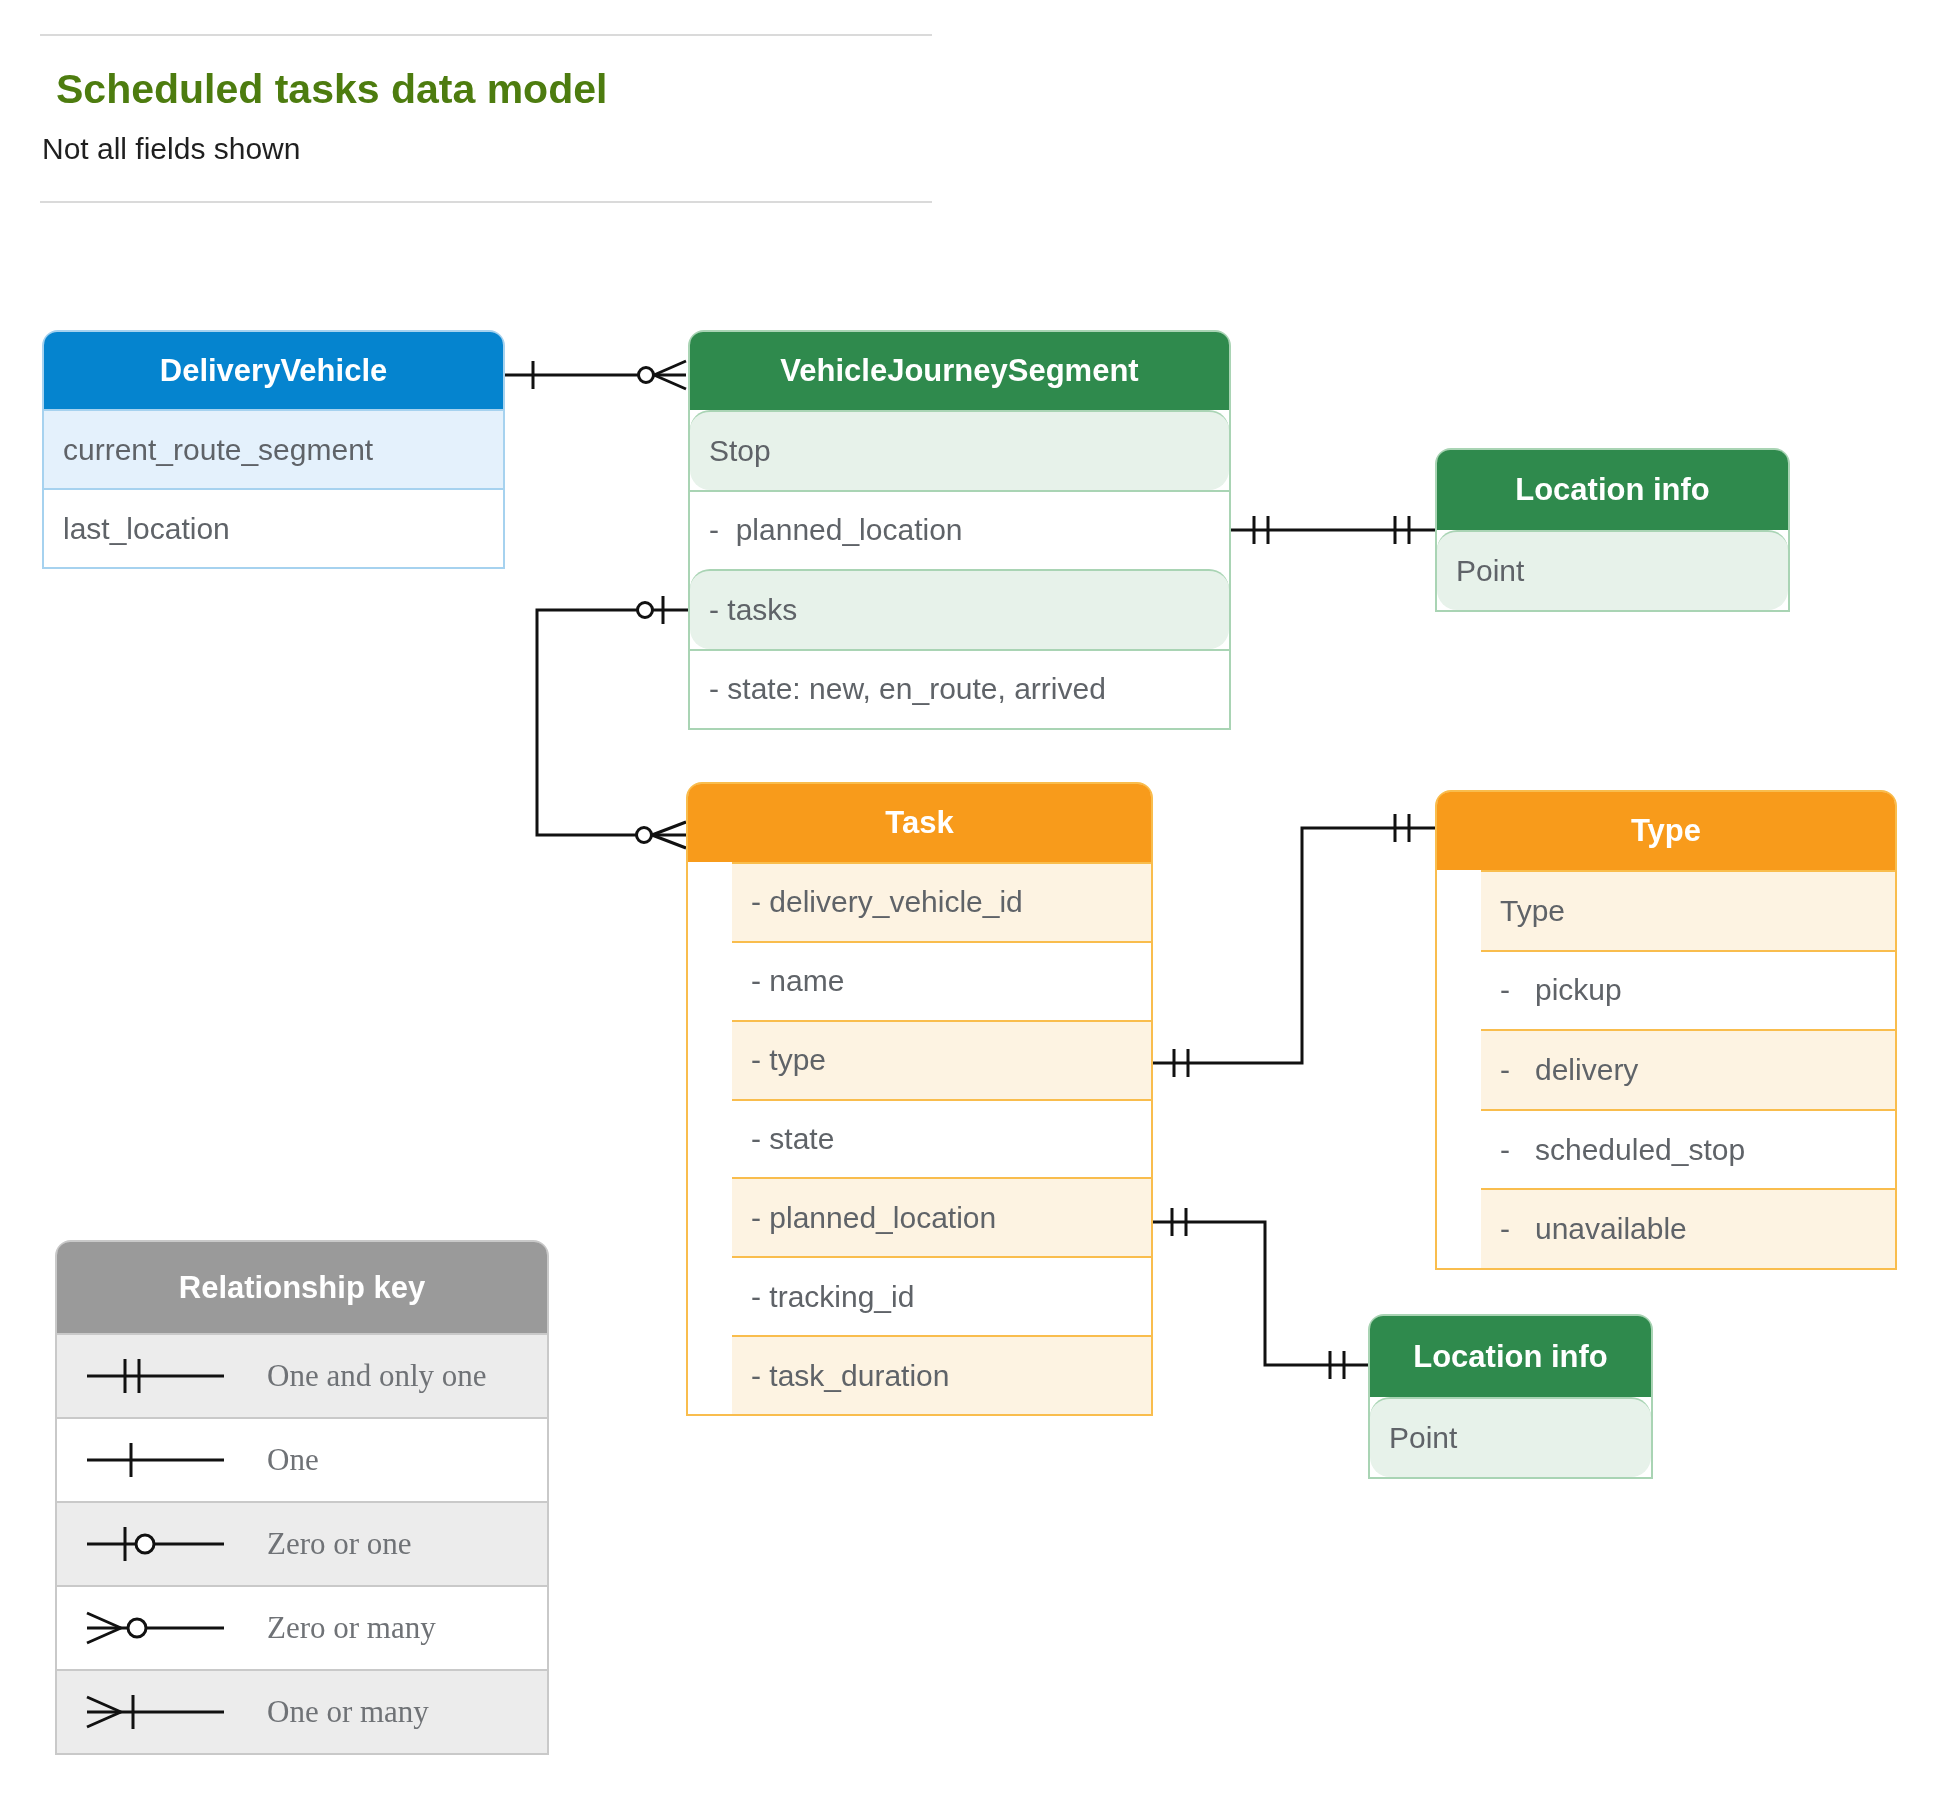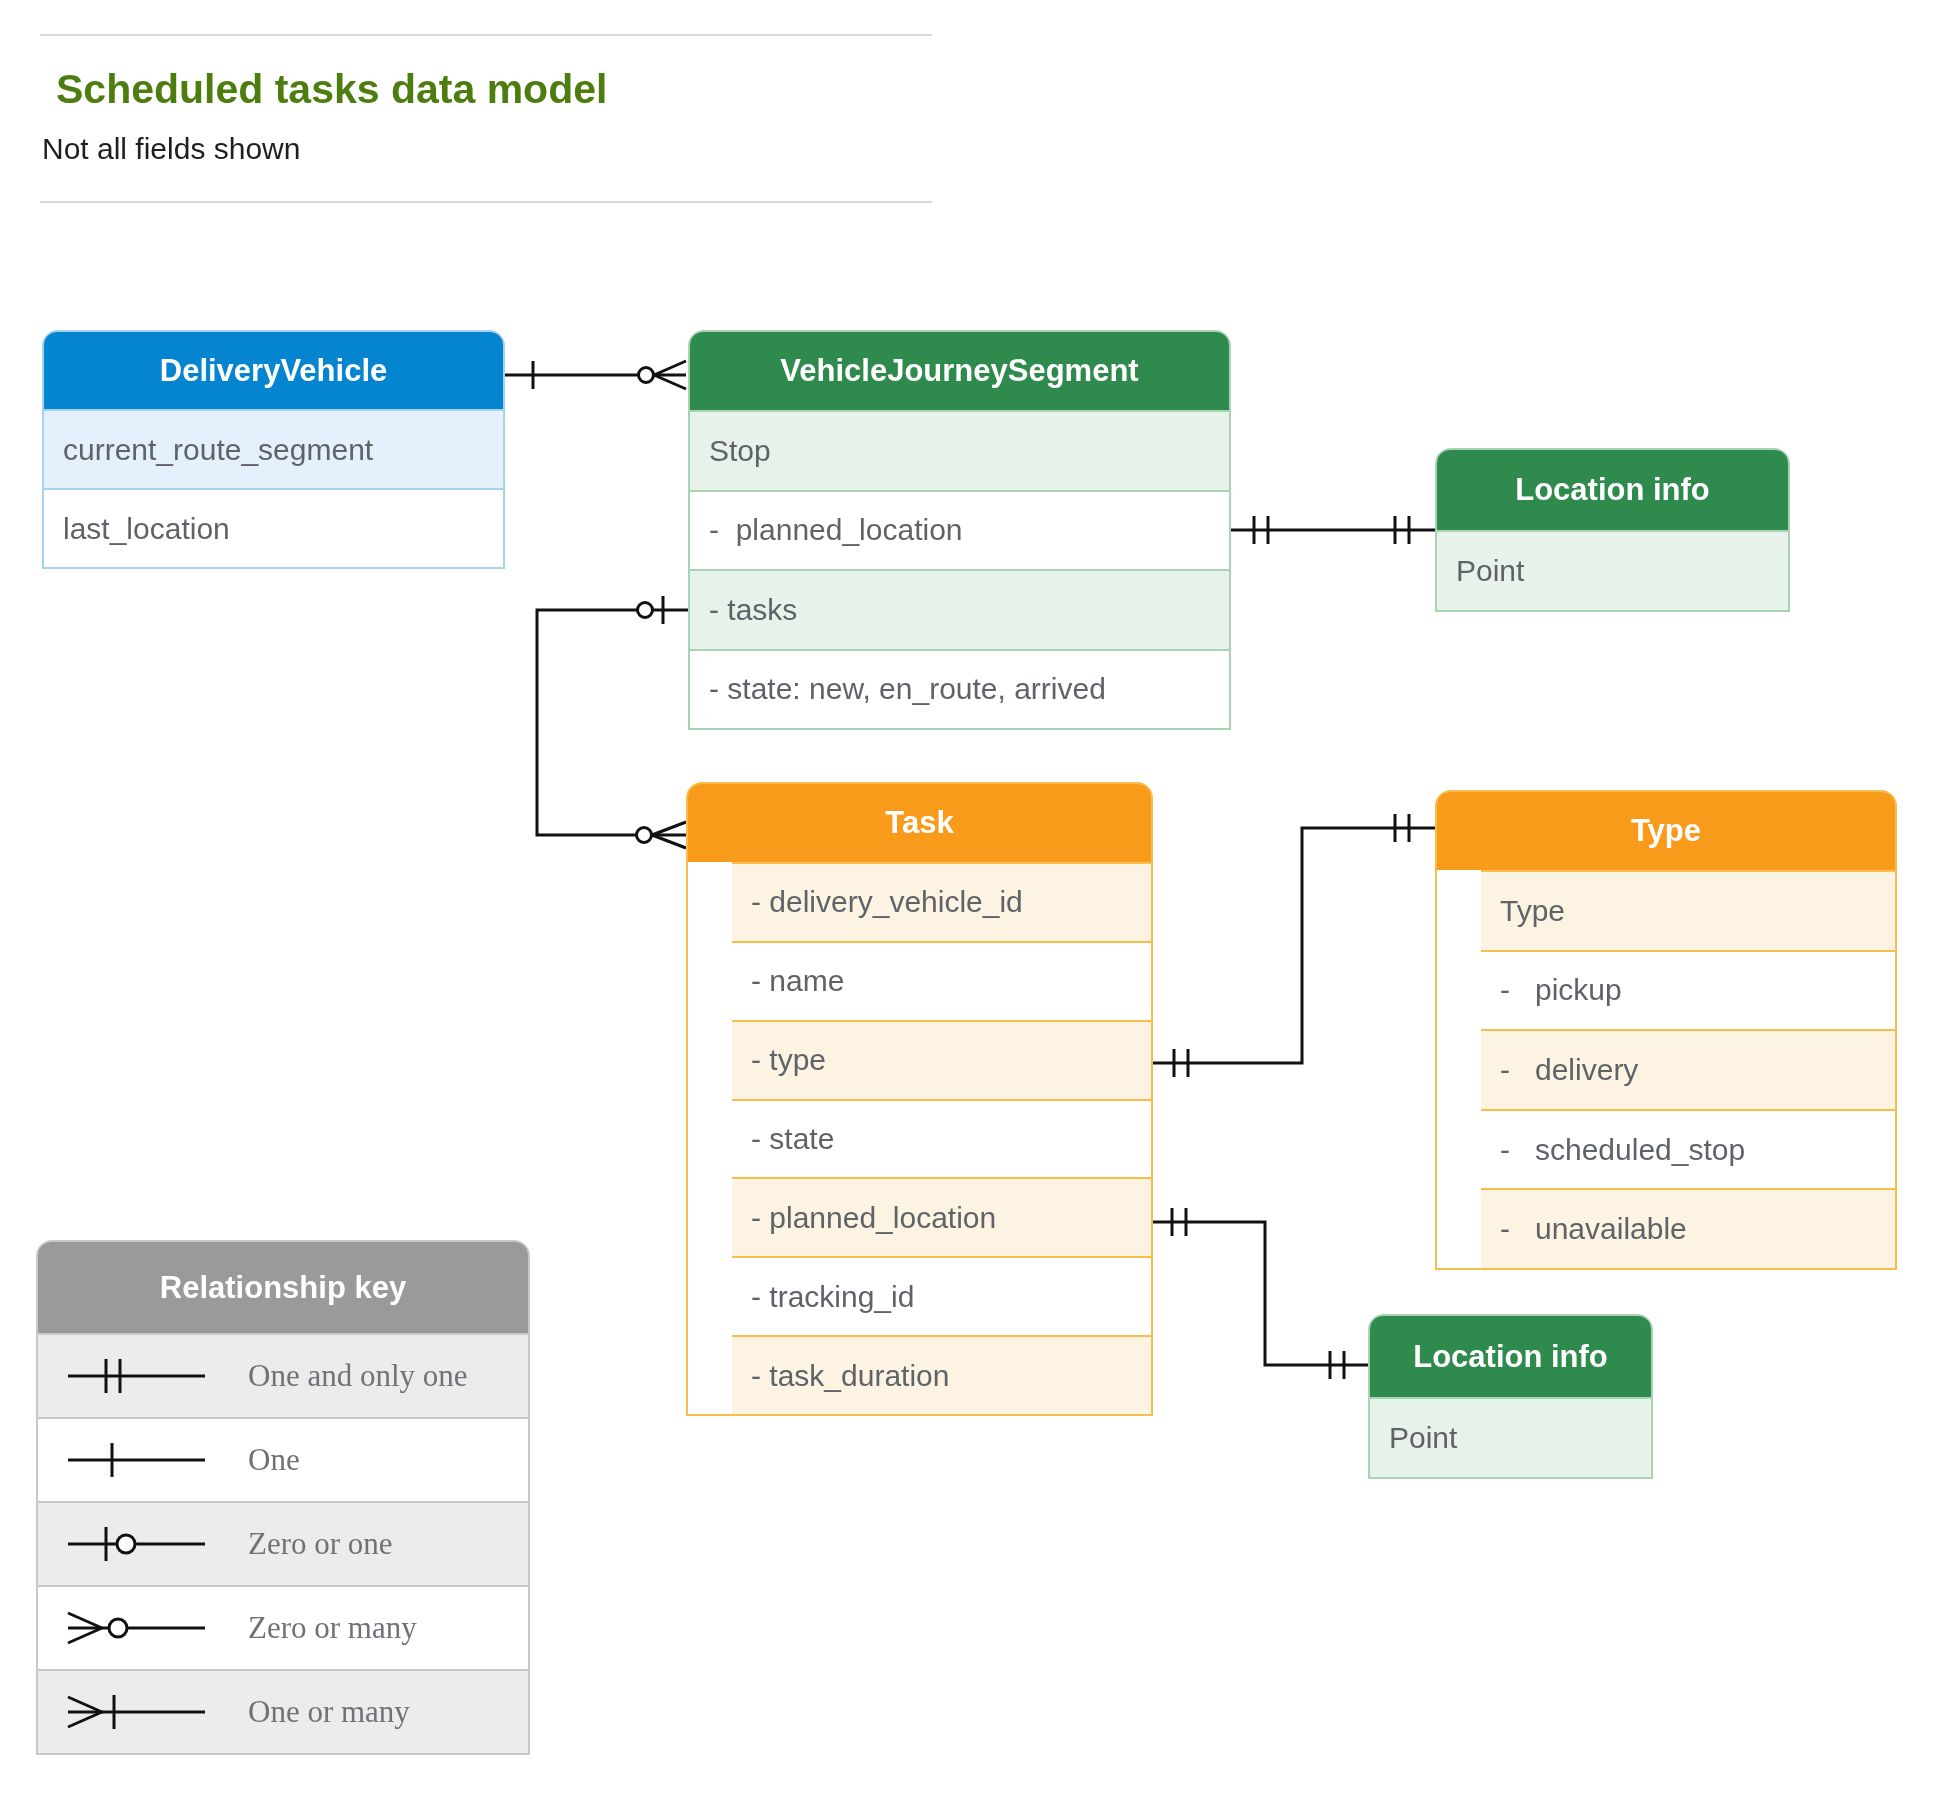--- a/index.html
+++ b/index.html
@@ -30,21 +30,21 @@
   }
   
   .blue{border-color:#a6d2ef;}
   .blue .ent-header{background:#0584cf;}
   .blue .ent-row{border-color:#a6d2ef;}
   .blue .tint{background:#e4f1fc;}
   
   .green{border-color:#a9d4b4;}
   .green .ent-header{background:#2f8a4d;text-align:right;}
   .green .ent-row{border-color:#a9d4b4;}
-  .green .tint{background:#e7f2ea;}
+  .green .tint{background:#e7f2ea;border-radius:20px;}
   
   .orange{border-color:#f9bd4d;}
   .orange .ent-header{background:#f89b1b;text-align:right;}
   .orange .ent-row{border-color:#f9bd4d;margin-left:44px;}
   .orange .tint{background:#fdf3e2;}
   
   .gray{border-color:#c9c9c9;}
   .gray .ent-header{background:#9a9a9a;}
   .gray .ent-row{border-color:#c9c9c9;}
   .gray .tint{background:#ececec;}
@@ -137,21 +137,21 @@
     <div class="ent-row tint">-   delivery</div>
     <div class="ent-row">-   scheduled_stop</div>
     <div class="ent-row tint">-   unavailable</div>
   </div>
 
   <div class="entity green" style="left:1368px;top:1314px;width:285px;height:165px">
     <div class="ent-header" style="height:81px">Location info</div>
     <div class="ent-row tint">Point</div>
   </div>
 
-  <div class="entity gray" style="left:36px;top:1240px;width:494px;height:515px">
+  <div class="entity gray" style="left:55px;top:1240px;width:494px;height:515px">
     <div class="ent-header" style="height:91px">Relationship key</div>
 
     <div class="ent-row tint legend-row">
       <svg class="sym" width="160" height="60" viewBox="0 0 160 60">
         <path d="M8 30 H145"></path>
           <path d="M46 13 V47 M60 13 V47"></path>
       </svg>
       <span class="lbl">One and only one</span>
     </div>
 

